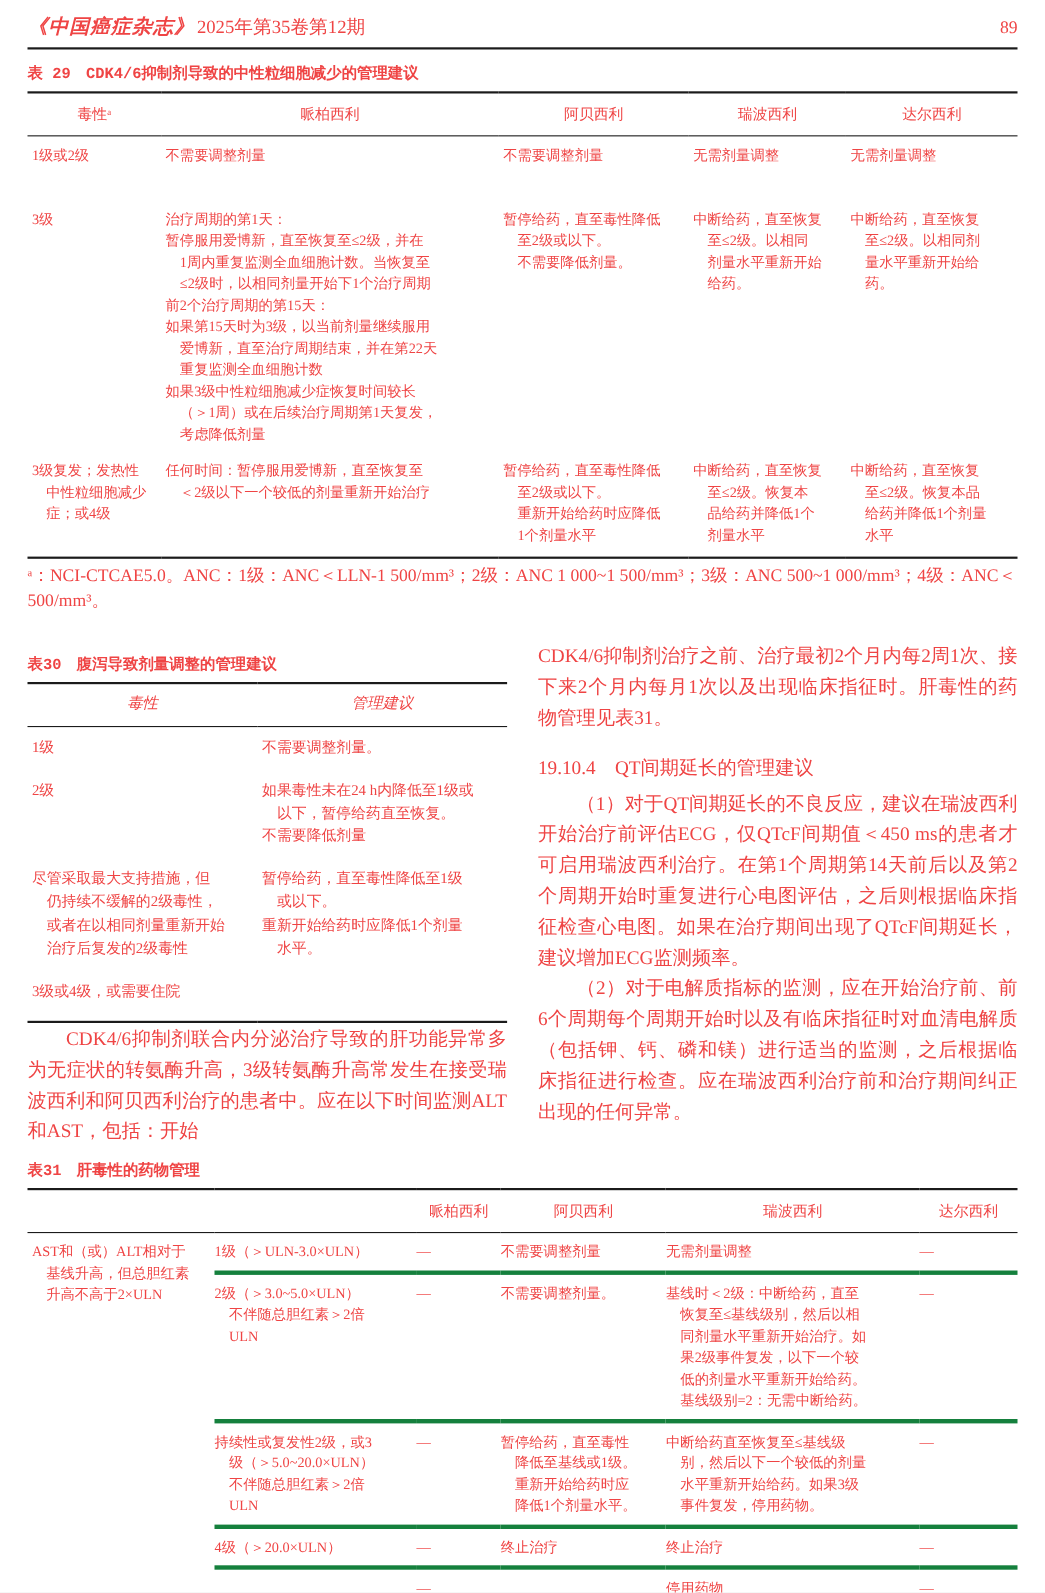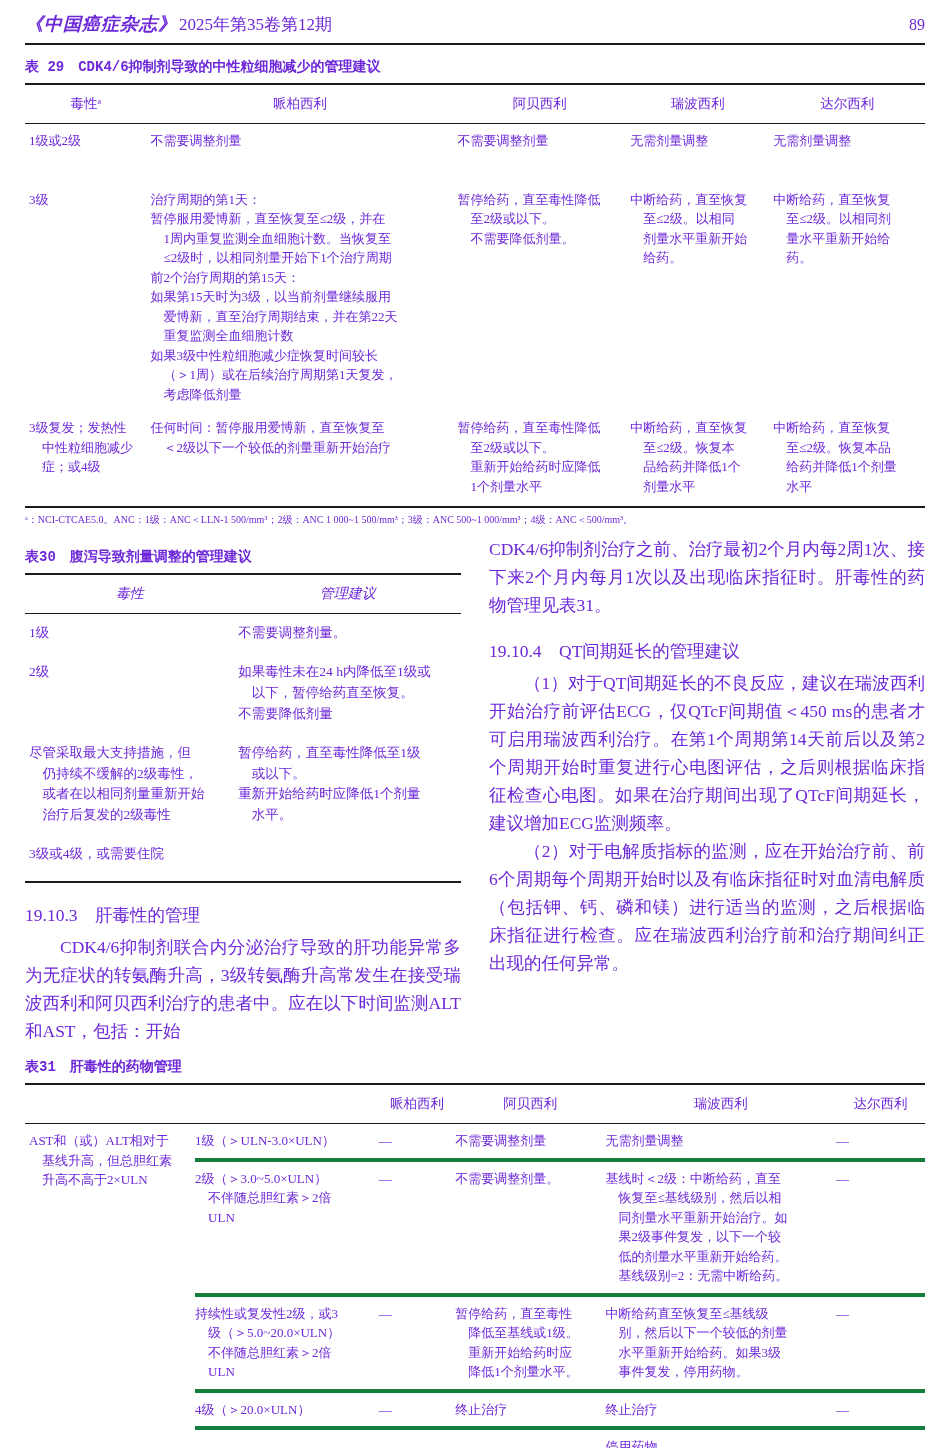--- a/index.html
+++ b/index.html
@@ -1,18 +1,18 @@
 <!DOCTYPE html>
 <html><head>
 <meta charset="utf-8">
 <style>
   * { margin:0; padding:0; box-sizing:border-box; }
   html,body { background:#e8e8e8; }
   .page {
-    width:950px; height:1448px; background:#ffffff; color:#6d28d9;
+    width:950px; height:1448px; background:#ffffff; color:#ef4444;
     font-family:"Liberation Serif","DejaVu Serif",serif;
     padding:0 25px; overflow:hidden; position:relative; margin:0 auto;
   }
   
   .pg-head {
     display:flex; justify-content:space-between; align-items:baseline;
     padding-top:12px; padding-bottom:7px; border-bottom:2.5px solid #1b1b1b;
   }
   .journal-name { font-weight:bold; font-style:italic; font-size:18px; letter-spacing:1px; }
   .journal-issue { font-size:17px; margin-left:2px; }
@@ -26,23 +26,23 @@
   table { width:100%; border-collapse:collapse; table-layout:fixed; }
   td,th { vertical-align:top; white-space:pre-wrap; }
   
   .t29 { border-top:2.5px solid #1b1b1b; border-bottom:2.5px solid #1b1b1b;
          font-size:13px; line-height:1.5; }
   .t29 th { font-weight:normal; font-size:13.5px; text-align:center;
             padding:9px 2px; border-bottom:1.5px solid #1b1b1b; vertical-align:middle; }
   .t29 td { padding:7px 5px 7px 4px; }
   .t29 tr.r1 td { padding-bottom:32px; }
   .t29 tr.r3 td { padding-bottom:10px; }
-  .fn { font-size:10px; margin-top:5px; line-height:1.4;font-family:Liberation Serif, serif; }
-  
-  .twocol { display:flex; gap:28px; margin-top:8px; }
+  .fn { font-size:16px; margin-top:5px; line-height:1.4;font-family:Liberation Serif, serif; }
+  
+  .twocol { display:flex; gap:28px; margin-top:24px; }
   .col { width:50%; }
   
   .t30 { border-top:2px solid #1b1b1b; border-bottom:2px solid #1b1b1b;
          font-size:13.5px; line-height:1.55; }
   .t30 th { font-weight:normal; font-size:14px; text-align:center;
             padding:8px 2px; border-bottom:1.5px solid #1b1b1b; vertical-align:middle;font-style:italic; }
   .t30 td { padding:9px 2px 9px 4px; }
   .t30 tr.last td { padding-bottom:16px; }
   
   .sec-heading { font-size:17.5px; margin:20px 0 6px; }
@@ -176,21 +176,20 @@
 　或以下。
 重新开始给药时应降低1个剂量
 　水平。</td>
           </tr>
           <tr class="last">
             <td>3级或4级，或需要住院</td>
             <td></td>
           </tr>
         </tbody>
       </table>
-      <div class="sec-heading">19.10.3　肝毒性的管理</div>
       <p class="body indent">CDK4/6抑制剂联合内分泌治疗导致的肝功能异常多为无症状的转氨酶升高，3级转氨酶升高常发生在接受瑞波西利和阿贝西利治疗的患者中。应在以下时间监测ALT和AST，包括：开始</p>
     </div>
     <div class="col">
       <p class="body">CDK4/6抑制剂治疗之前、治疗最初2个月内每2周1次、接下来2个月内每月1次以及出现临床指征时。肝毒性的药物管理见表31。</p>
       <div class="sec-heading">19.10.4　QT间期延长的管理建议</div>
       <p class="body indent">（1）对于QT间期延长的不良反应，建议在瑞波西利开始治疗前评估ECG，仅QTcF间期值＜450 ms的患者才可启用瑞波西利治疗。在第1个周期第14天前后以及第2个周期开始时重复进行心电图评估，之后则根据临床指征检查心电图。如果在治疗期间出现了QTcF间期延长，建议增加ECG监测频率。</p>
       <p class="body indent">（2）对于电解质指标的监测，应在开始治疗前、前6个周期每个周期开始时以及有临床指征时对血清电解质（包括钾、钙、磷和镁）进行适当的监测，之后根据临床指征进行检查。应在瑞波西利治疗前和治疗期间纠正出现的任何异常。</p>
     </div>
   </div>
 

